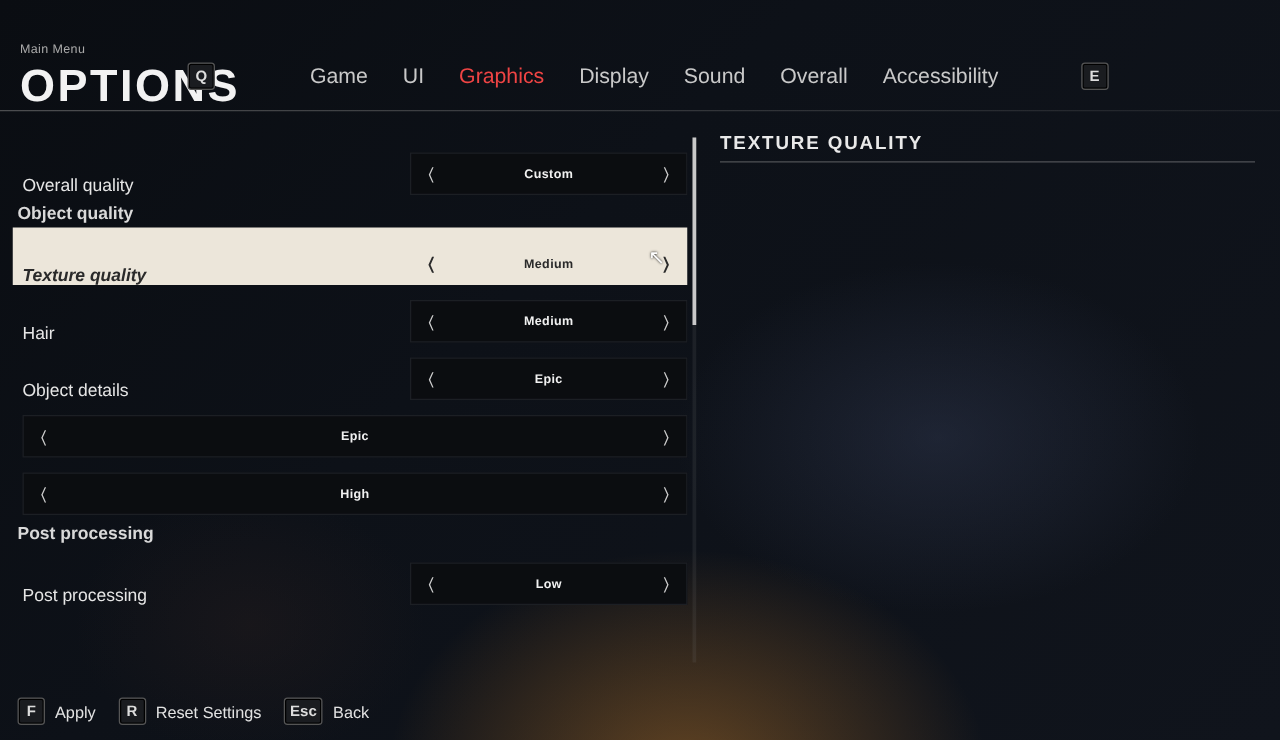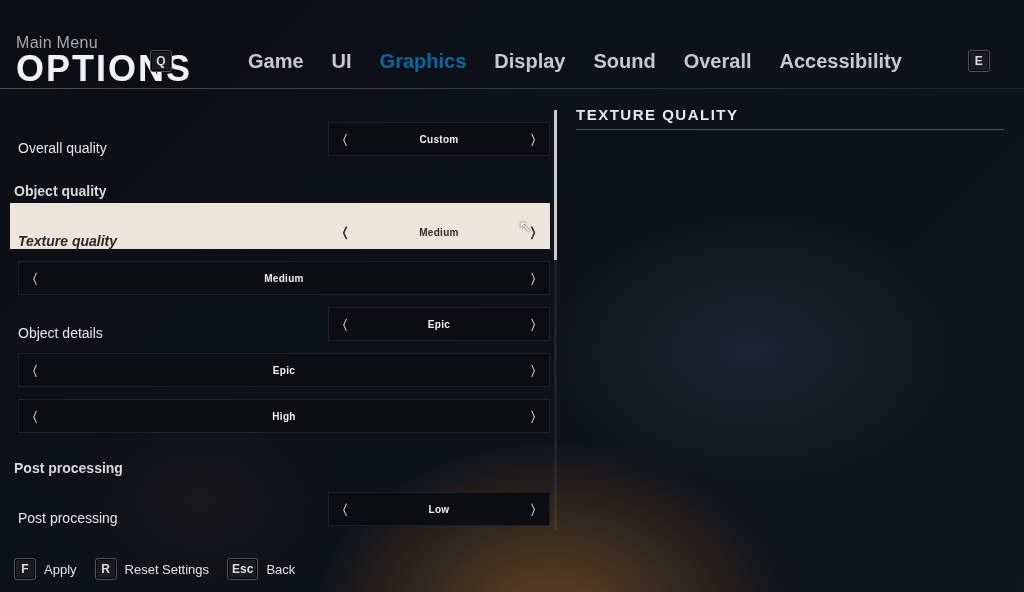--- a/index.html
+++ b/index.html
@@ -8,36 +8,36 @@
     background:
       radial-gradient(ellipse 400px 300px at 550px 620px, rgba(255,160,50,0.35), transparent 60%),
       radial-gradient(ellipse 300px 200px at 750px 350px, rgba(60,70,100,0.35), transparent 70%),
       radial-gradient(ellipse 200px 150px at 200px 500px, rgba(40,30,30,0.4), transparent 70%),
       linear-gradient(135deg, #0a0d12 0%, #0d1118 40%, #10141c 100%);
     color: #e8e8e8;
     position: relative;
   }
 
   
-  .breadcrumb { position: absolute; left: 16px; top: 34px; font-size: 16px; color: #a9a9a9; letter-spacing: .3px; }
+  .breadcrumb { position: absolute; left: 16px; top: 34px; font-size: 10px; color: #a9a9a9; letter-spacing: .3px; }
   .title { position: absolute; left: 16px; top: 48px; font-size: 36px; font-weight: 800; letter-spacing: 2px; color: #f2f2f2; }
 
   .tabbar { position: absolute; left: 150px; top: 46px; right: 10px; height: 30px; display: flex; align-items: center; gap: 28px; }
   .keycap { display:inline-flex; align-items:center; justify-content:center; min-width:22px; height:22px; padding:0 4px; border:1px solid #555; border-radius:3px; background:#1a1c20; color:#ddd; font-size:12px; font-weight:700; box-shadow: inset 0 0 0 1px #000; }
-  .tab { color:#c9c9c9; font-size:20px; font-weight:700; cursor:pointer; white-space:nowrap; }
-  .tab.active { color:#0369a1; }
+  .tab { color:#c9c9c9; font-size:17px; font-weight:400; cursor:pointer; white-space:nowrap; }
+  .tab.active { color:#ef4444; }
   .tabbar .spacer { flex: 0 0 auto; }
 
   .header-divider { position:absolute; left:0; right:0; top:88px; height:1px; background:linear-gradient(90deg, rgba(120,120,120,.6), rgba(120,120,120,.15)); }
 
   
   .panel { position:absolute; left:10px; top:110px; width:540px; bottom:60px; overflow:hidden; }
   .row { display:flex; align-items:flex-end; height:46px; padding-left:8px; }
   .row .label { flex: 0 0 310px; font-size:14px; color:#e6e6e6; }
-  .section { font-size:14px; font-weight:700; color:#d9d9d9; padding:6px 0 4px 4px;margin-top:21px; }
+  .section { font-size:14px; font-weight:700; color:#d9d9d9; padding:6px 0 4px 4px; }
 
   .selector { flex:1; display:flex; align-items:center; justify-content:space-between; height:34px; background:#0b0d10; border:1px solid #1c1f24; padding:0 8px; }
   .selector .val { font-size:10px; font-weight:700; color:#f1f1f1; letter-spacing:.3px; }
   .chev { width:16px; text-align:center; color:#cfcfcf; font-size:14px; cursor:pointer; user-select:none; }
 
   
   .row.hl { background:#ece6da; }
   .row.hl .label { color:#2a2a2a; font-style:italic; font-weight:600; }
   .row.hl .selector { background:transparent; border-color:transparent; }
   .row.hl .selector .val { color:#2a2a2a; }
@@ -95,20 +95,21 @@
     <div class="label">Texture quality</div>
     <div class="selector">
       <span class="chev">〈</span>
       <span class="val">Medium</span>
       <span class="chev">〉</span>
     </div>
     <span class="cursor" style="right:18px; top:14px;">↖</span>
   </div>
 
   <div class="row">
+    <div class="label">Hair</div>
     <div class="selector">
       <span class="chev">〈</span>
       <span class="val">Medium</span>
       <span class="chev">〉</span>
     </div>
   </div>
 
   <div class="row">
     <div class="label">Object details</div>
     <div class="selector">

